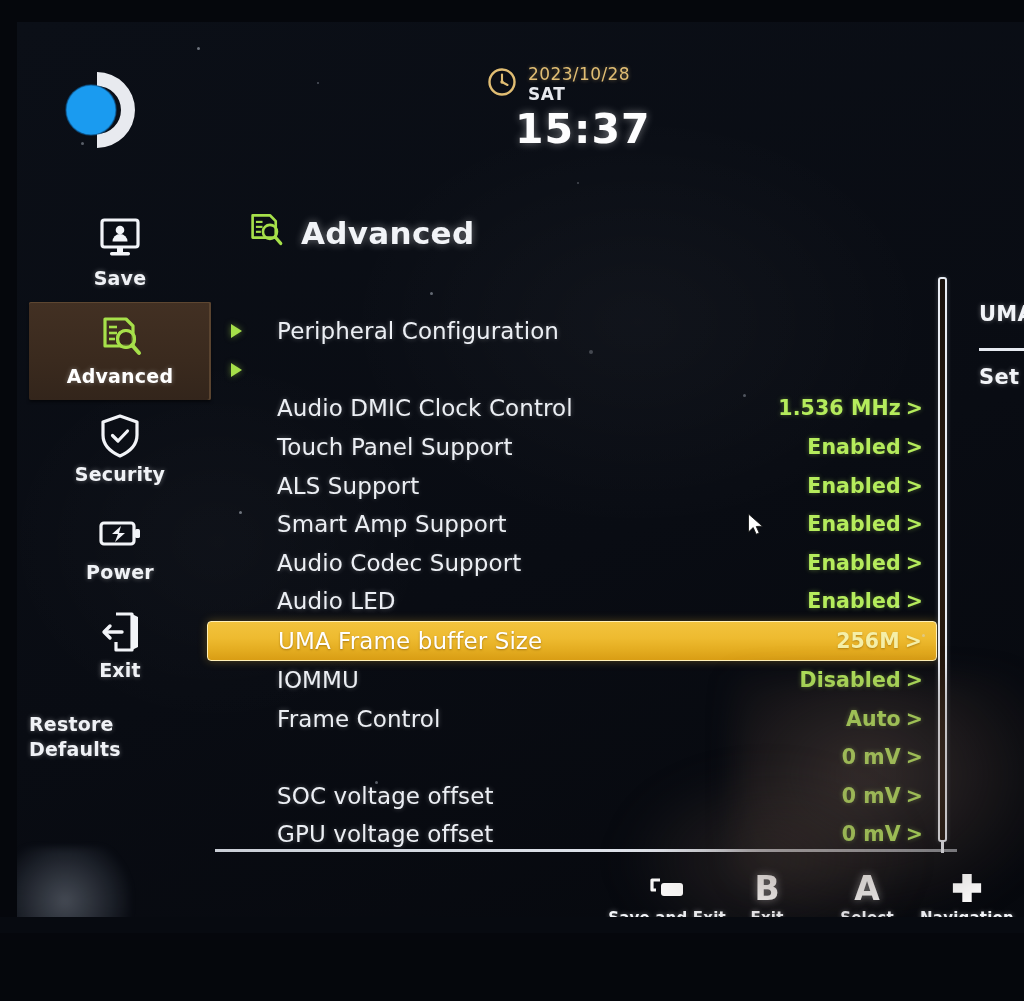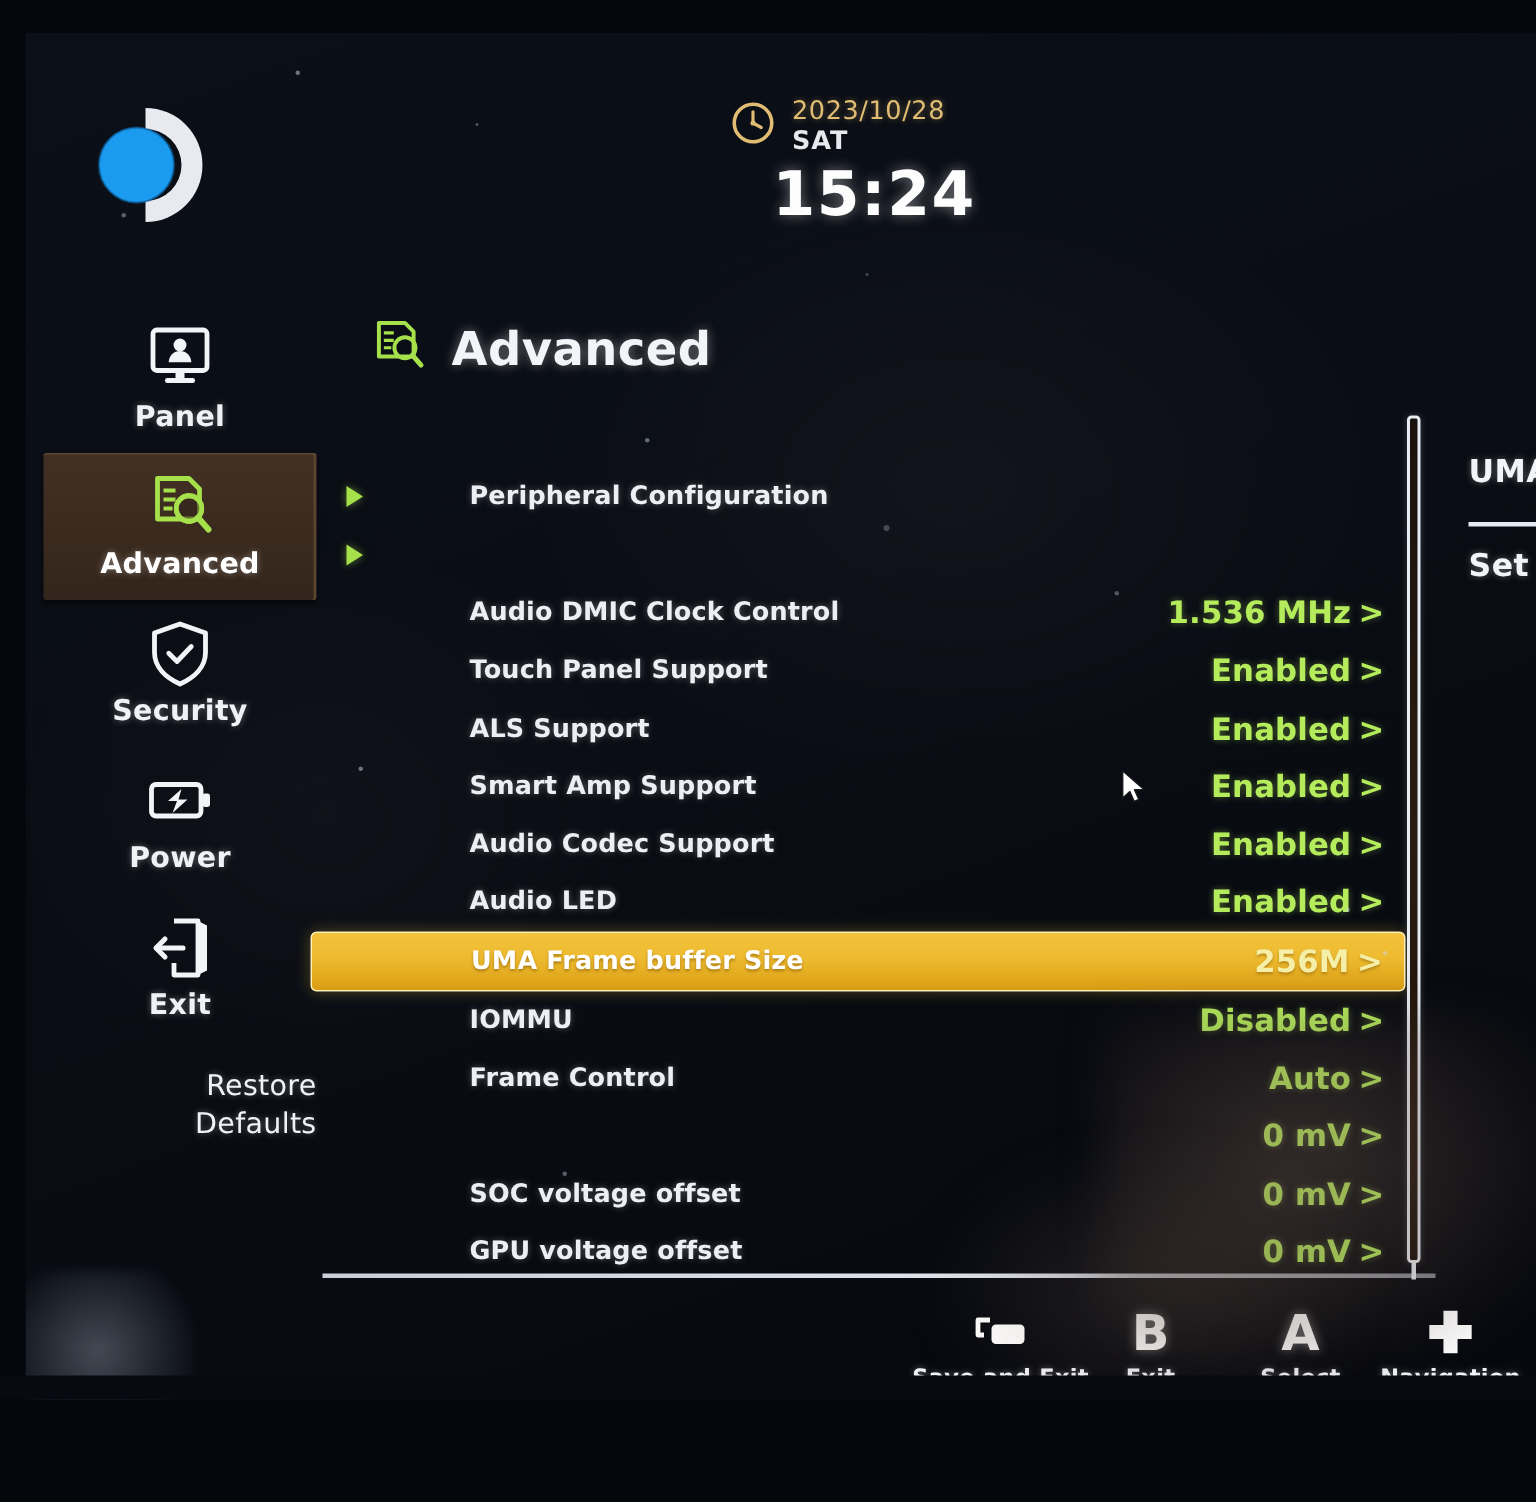--- a/index.html
+++ b/index.html
@@ -91,21 +91,21 @@
   .side-item.active {
     background:linear-gradient(180deg,#423023 0%, #3a2a1e 60%, #33251b 100%);
     box-shadow:inset 0 1px 0 #5d4631, inset -2px 0 0 #5a4430, 0 2px 3px rgba(0,0,0,.5);
     border-radius:2px;
   }
   .side-icon { width:48px; height:46px; display:flex; align-items:center; justify-content:center; }
   .side-label { color:#f0f2f6; font-size:19px; font-weight:bold; letter-spacing:.2px;
                 text-shadow:0 0 5px rgba(255,255,255,.35); }
   .side-item.active .side-label { color:#ffffff; }
   #restore {
-    margin-top:18px; text-align:right; color:#f0f2f6; font-size:19px; font-weight:normal;
+    margin-top:18px; text-align:left; color:#f0f2f6; font-size:19px; font-weight:bold;
     line-height:25px; letter-spacing:.2px; text-shadow:0 0 5px rgba(255,255,255,.35);
   }
 
   
   #page-title { position:absolute; left:228px; top:190px; display:flex; align-items:center; gap:16px; z-index:12; }
   #page-title .t { color:#f2f4f8; font-size:31px; font-weight:bold; letter-spacing:.3px;
                    text-shadow:0 0 8px rgba(255,255,255,.40); }
 
   
   #list { position:absolute; left:190px; top:290px; width:730px; z-index:14; }
@@ -116,22 +116,22 @@
   }
   .row .arrow-sub {
     position:absolute; left:24px; top:50%; transform:translateY(-50%);
     width:0; height:0;
     border-left:11px solid #a6e04a;
     border-top:7px solid transparent;
     border-bottom:7px solid transparent;
     filter:drop-shadow(0 0 3px rgba(166,224,74,.5));
   }
   .row .lbl {
-    color:#eceff4; font-size:17px; letter-spacing:.1px; font-weight:bold;
-    margin-left:88px; white-space:nowrap;
+    color:#eceff4; font-size:23px; letter-spacing:.1px; font-weight:normal;
+    margin-left:52px; white-space:nowrap;
     text-shadow:0 0 5px rgba(255,255,255,.30);
   }
   .row .val {
     margin-left:auto; color:#b5ec5c; font-size:20.5px; font-weight:bold; white-space:nowrap;
     letter-spacing:.1px; text-shadow:0 0 5px rgba(181,236,92,.40);
   }
   .row .val .chev { margin-left:5px; font-weight:bold; }
 
   .row.selected {
     background:linear-gradient(180deg,#f2c33d 0%, #eebb30 42%, #e5ae22 70%, #d99d14 100%);
@@ -228,36 +228,36 @@
             <circle cx="15" cy="15" r="1.7" fill="#e0bd73"></circle>
             <line x1="15" y1="15" x2="15" y2="7.5" stroke="#e0bd73" stroke-width="2.1" stroke-linecap="round"></line>
             <line x1="15" y1="15" x2="20.5" y2="18" stroke="#e0bd73" stroke-width="2.1" stroke-linecap="round"></line>
           </svg>
         </div>
         <div>
           <div class="clock-date">2023/10/28</div>
           <div class="clock-day">SAT</div>
         </div>
       </div>
-      <div class="clock-time">15:24</div>
+      <div class="clock-time">15:37</div>
     </div>
 
     <div id="sidebar">
 
       <div class="side-item">
         <div class="side-icon">
           <svg viewBox="0 0 48 46" width="48" height="46">
             <rect x="6" y="3" width="36" height="27" rx="2.5" fill="none" stroke="#f2f4f8" stroke-width="3.2"></rect>
             <circle cx="24" cy="13" r="4.3" fill="#f2f4f8"></circle>
             <path d="M16.5 24.5 a7.5 7.5 0 0 1 15 0 Z" fill="#f2f4f8"></path>
             <rect x="21" y="30" width="6" height="5" fill="#f2f4f8"></rect>
             <rect x="14" y="35" width="20" height="3.4" rx="1.6" fill="#f2f4f8"></rect>
           </svg>
         </div>
-        <div class="side-label">Panel</div>
+        <div class="side-label">Save</div>
       </div>
 
       <div class="side-item active">
         <div class="side-icon">
           <svg viewBox="0 0 48 46" width="48" height="46">
             <path d="M9 4 h21 l7 7 v20 h-28 Z" fill="none" stroke="#a6e04a" stroke-width="3.2" stroke-linejoin="round"></path>
             <line x1="13" y1="12" x2="21" y2="12" stroke="#a6e04a" stroke-width="2.6"></line>
             <line x1="13" y1="18" x2="21" y2="18" stroke="#a6e04a" stroke-width="2.6"></line>
             <line x1="13" y1="24" x2="19" y2="24" stroke="#a6e04a" stroke-width="2.6"></line>
             <circle cx="30" cy="24" r="8.5" fill="none" stroke="#a6e04a" stroke-width="3.2"></circle>

